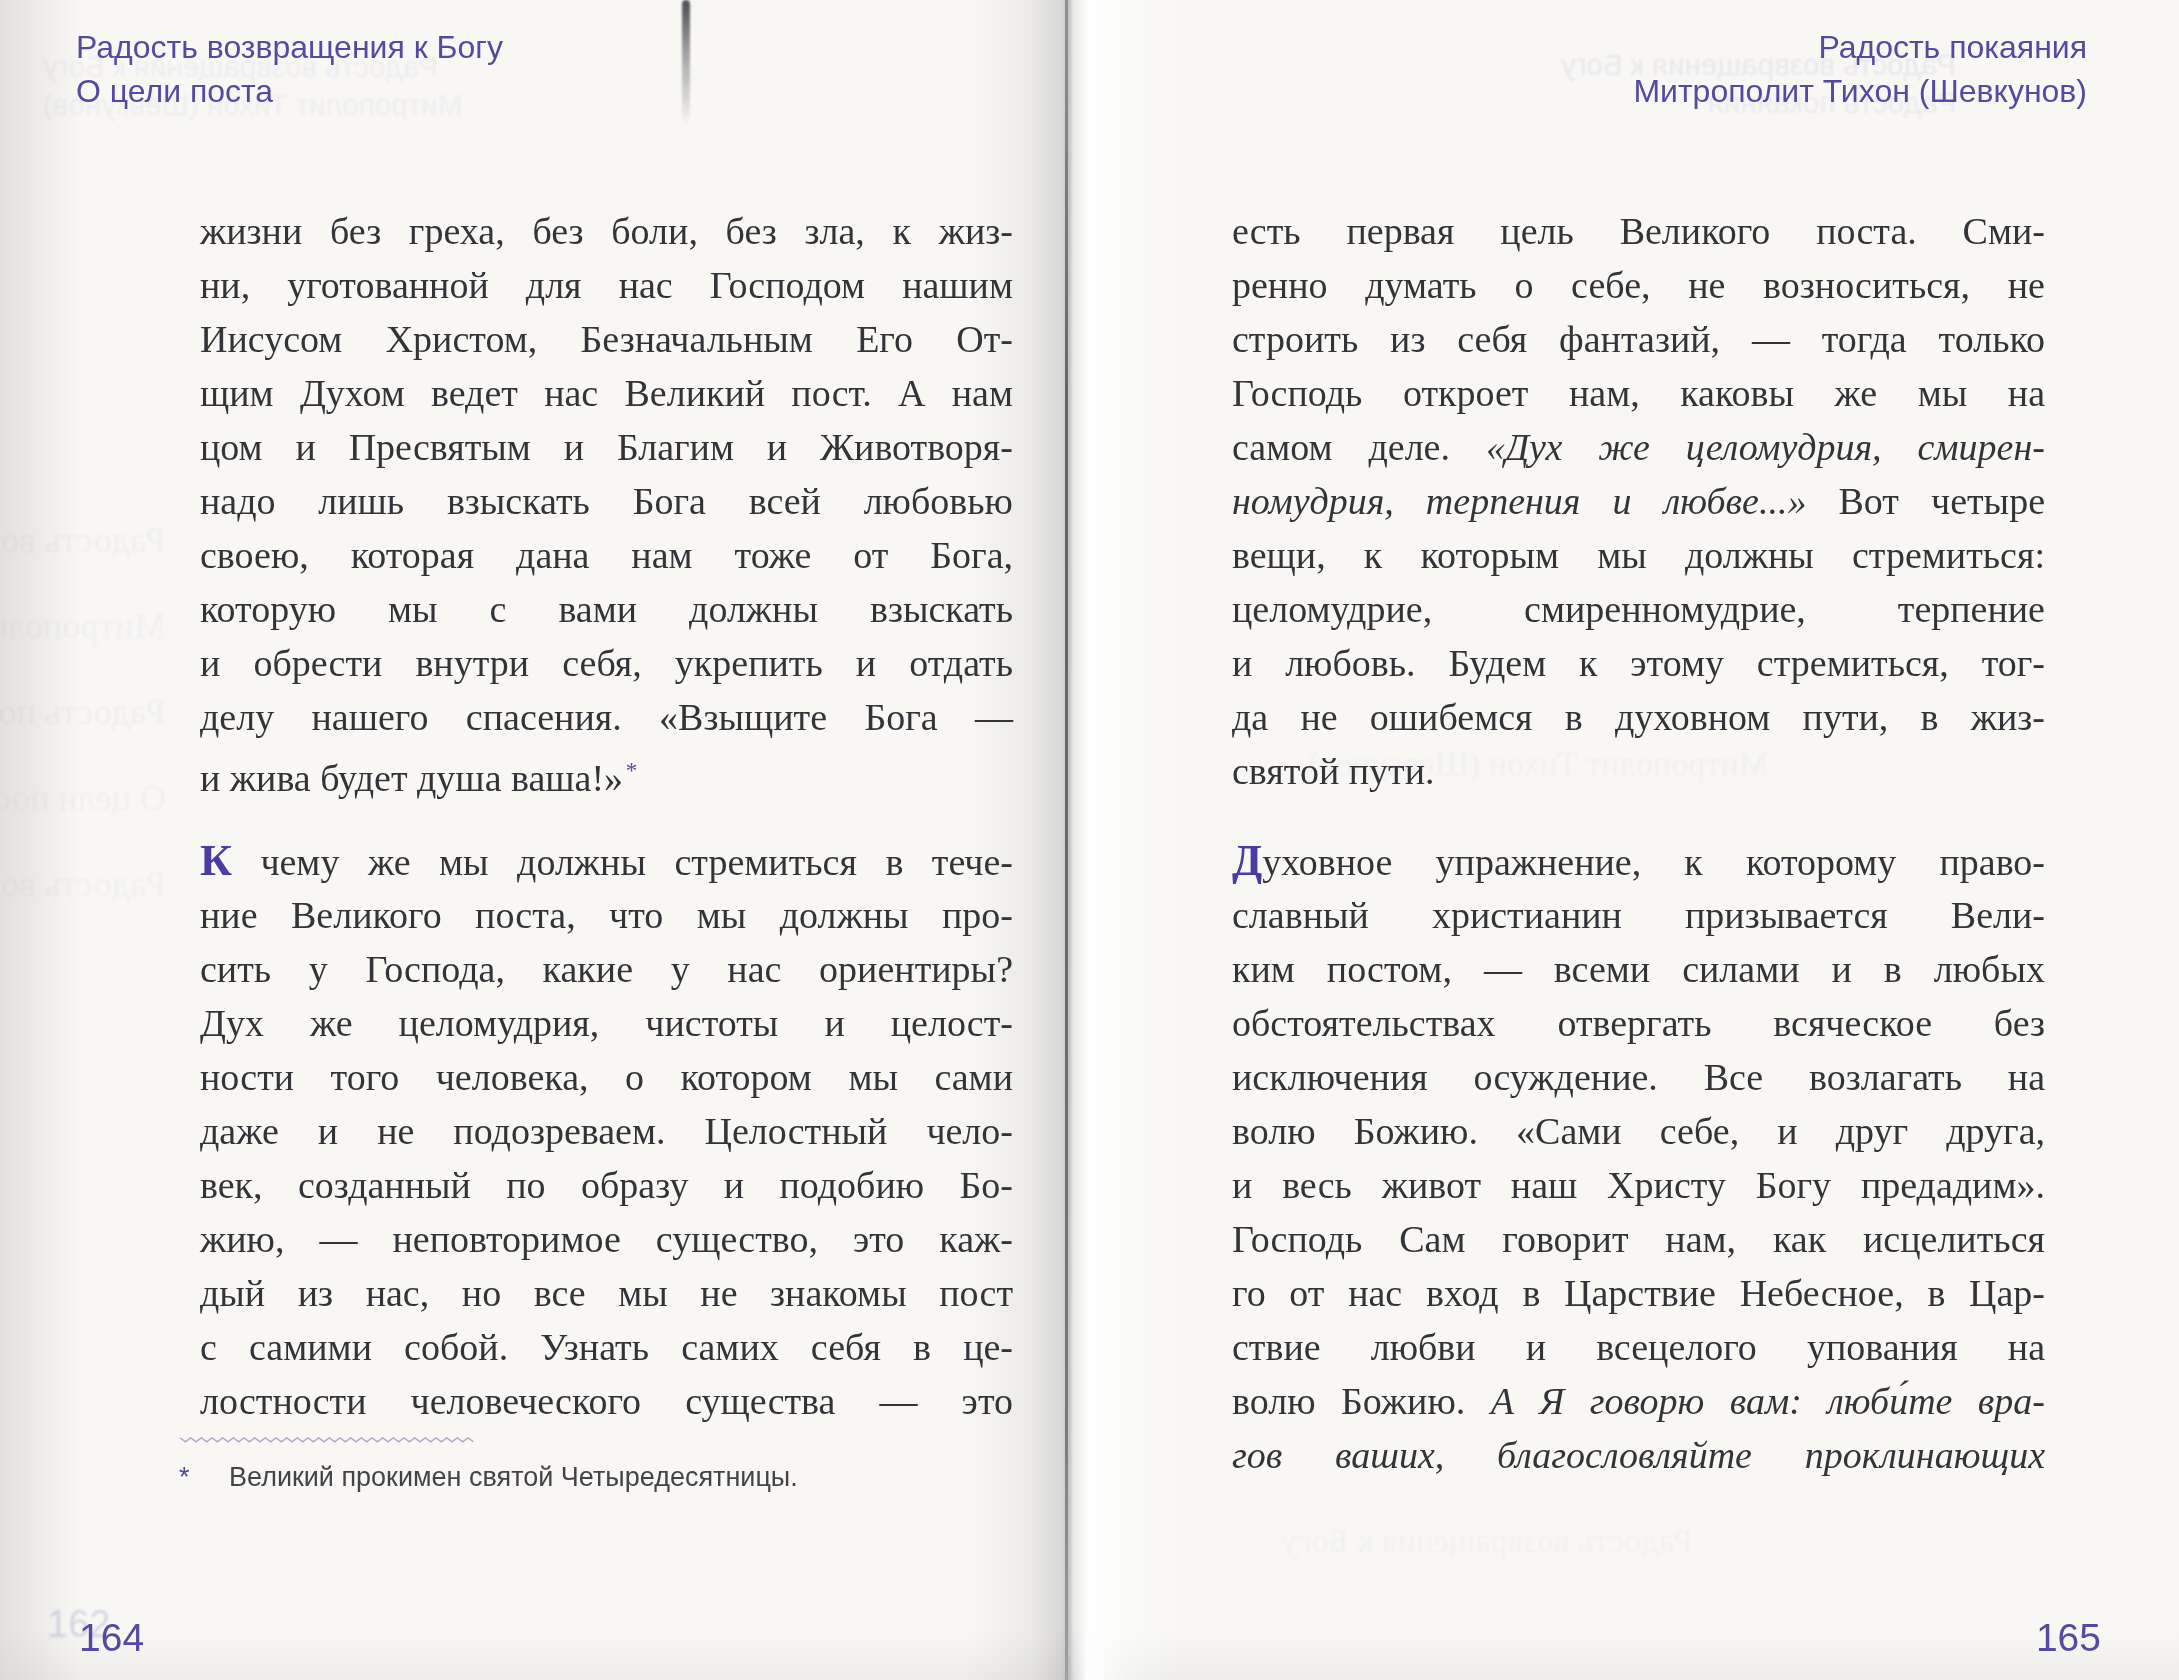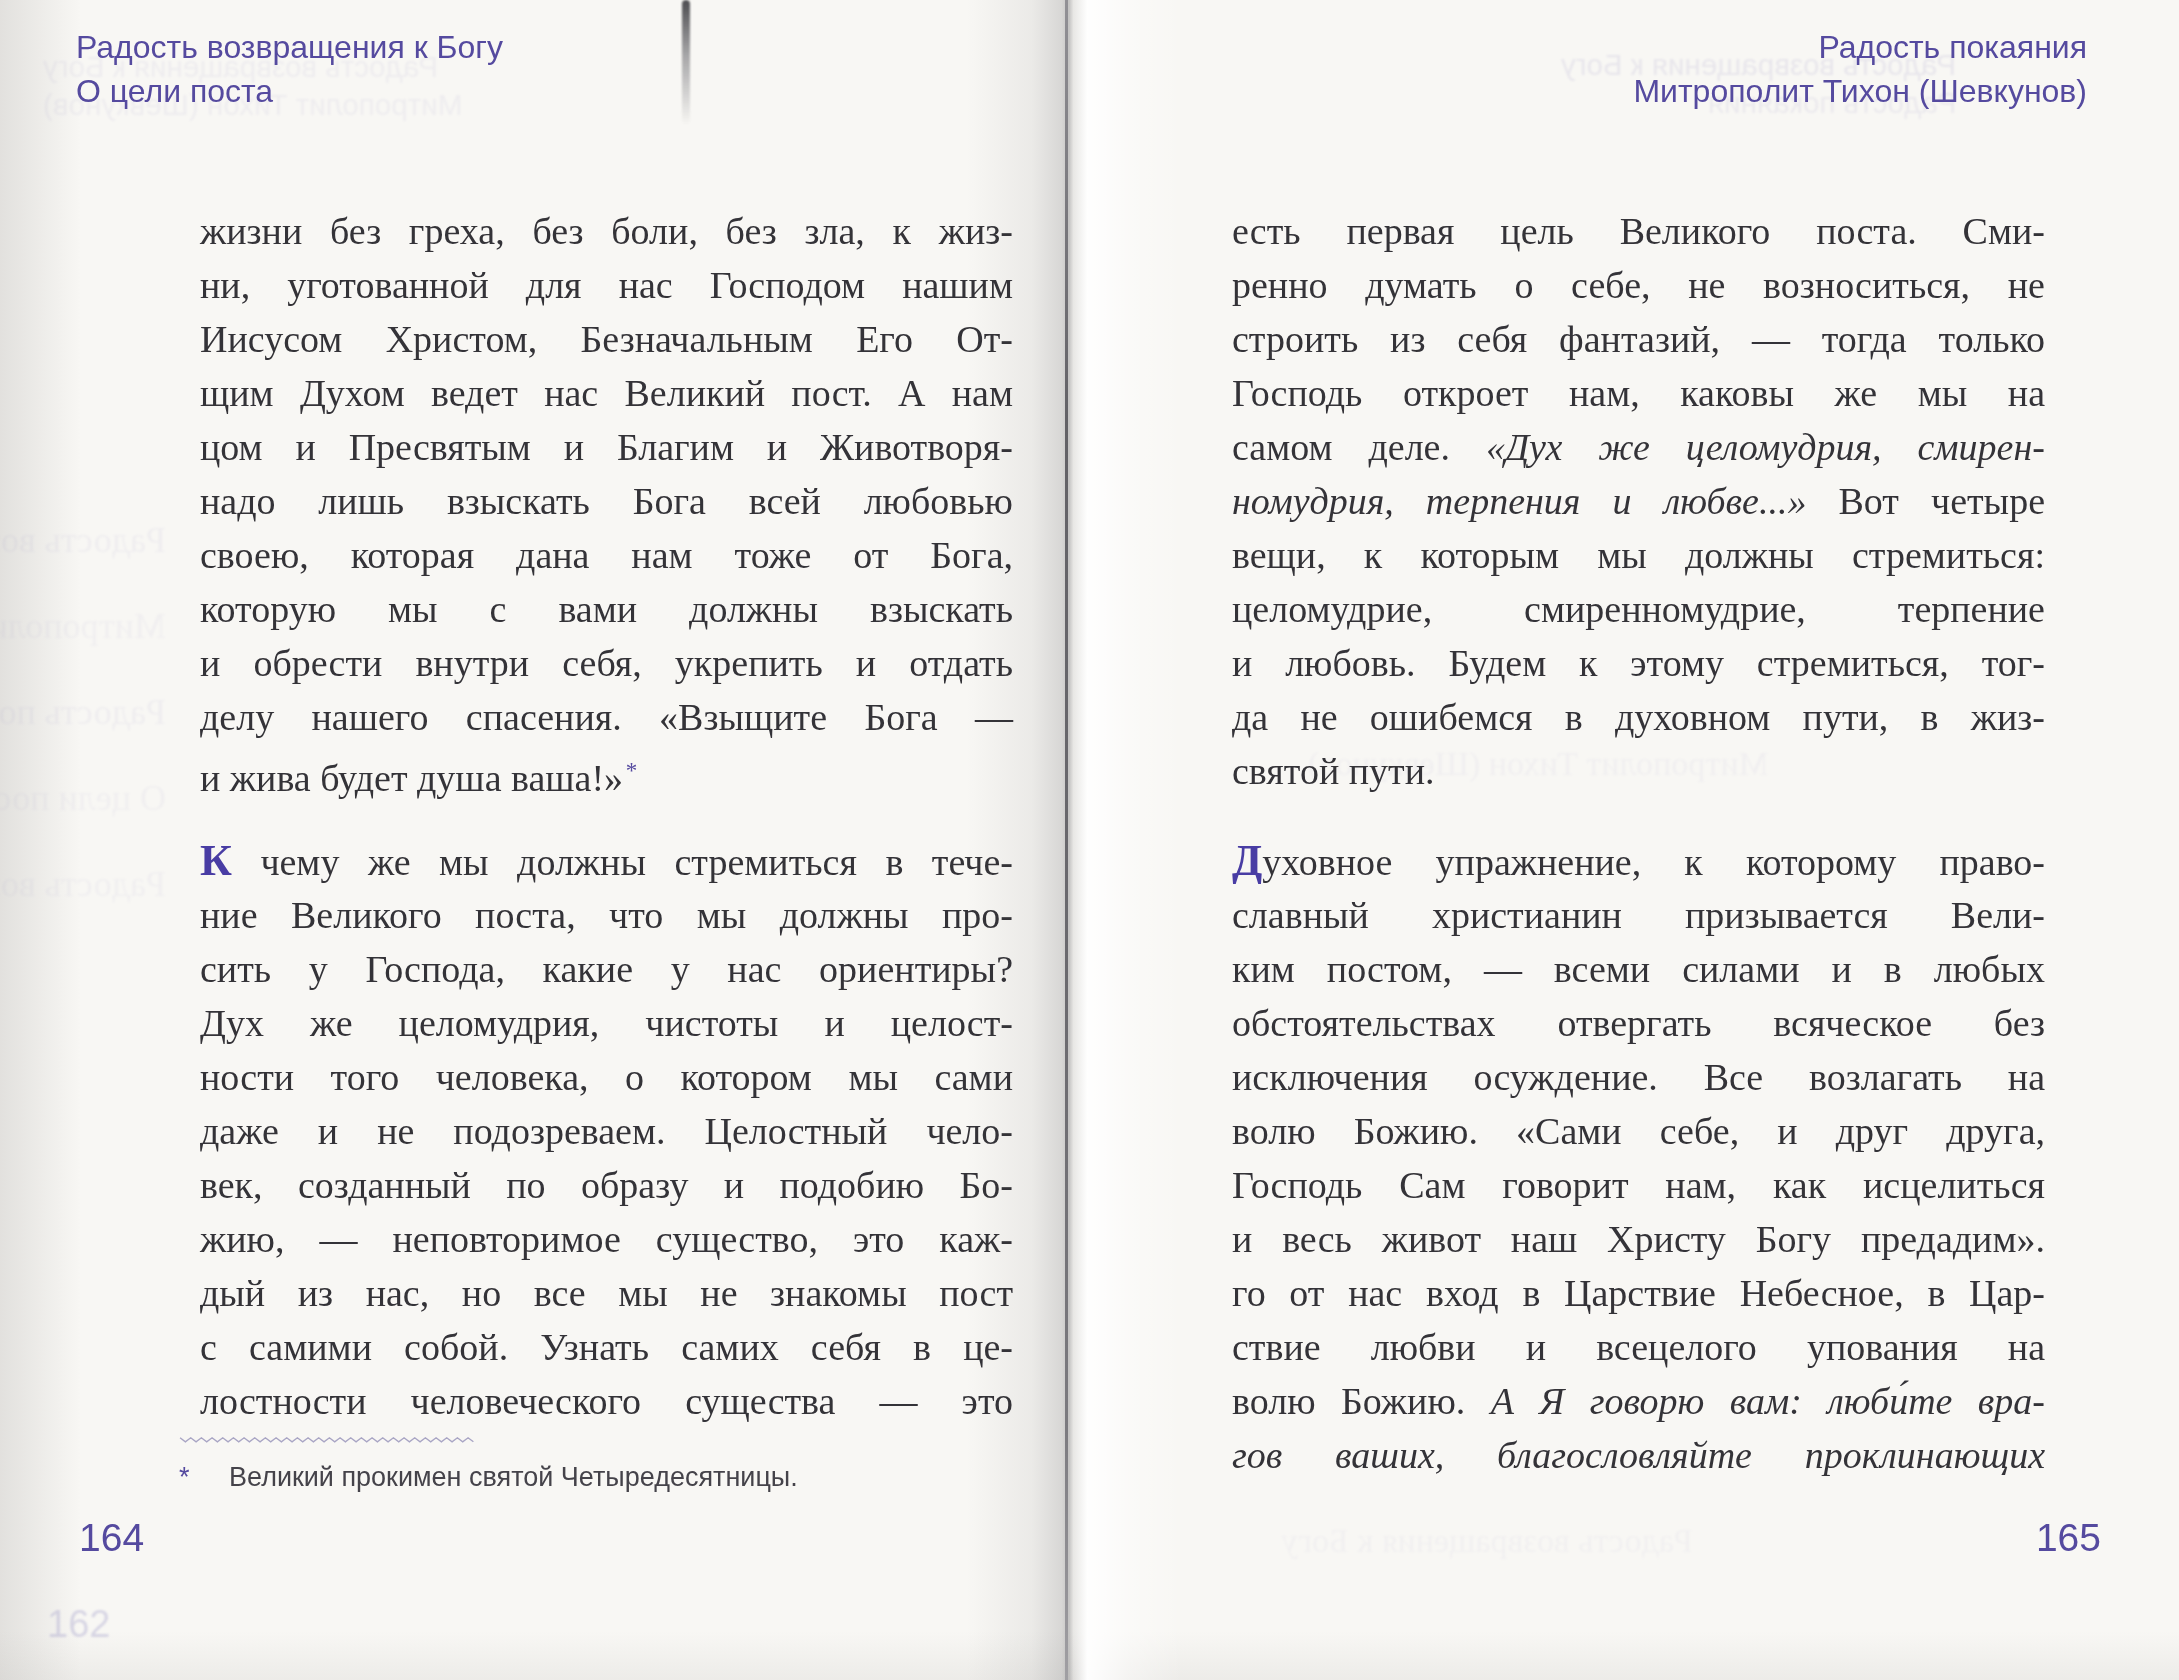--- a/index.html
+++ b/index.html
@@ -56,21 +56,21 @@
   .it{font-style:italic;}
   .drop{color:var(--dropcap,#493da4);font-weight:700;font-size:44px;}
   .fnref{color:var(--accent,#554a9f);font-size:23px;vertical-align:12.5px;margin-left:2.7px;}
   
   .footnote-sep{position:absolute;left:179px;top:1431px;width:299px;height:8px;opacity:.75;}
   .footnote{position:absolute;left:179px;top:1458px;width:824px;
     font-family:"Liberation Sans","DejaVu Sans",sans-serif;
     font-size:27px;line-height:38px;color:var(--fncolor,#45434a);}
   .fn-marker{color:var(--accent,#554a9f);display:inline-block;width:50px;font-size:27px;}
   
-  .pagenum{position:absolute;top:1516px;
+  .pagenum{position:absolute;top:1616px;
     font-family:"Liberation Sans","DejaVu Sans",sans-serif;
     font-size:39px;color:var(--accent,#554a9f);text-align:right;}
   .pagenum-left{left:79px;}
   .pagenum-right{right:79px;}
 </style>
 </head>
 <body>
 
 <div class="spread">
 
@@ -159,22 +159,22 @@
         <div class="line"><span>да не ошибемся в духовном пути, в жиз-</span></div>
         <div class="line last"><span>святой пути.</span></div>
       </div>
       <div class="para">
         <div class="line"><span class="drop">Д</span><span>уховное упражнение, к которому право-</span></div>
         <div class="line"><span>славный христианин призывается Вели-</span></div>
         <div class="line"><span>ким постом, — всеми силами и в любых</span></div>
         <div class="line"><span>обстоятельствах отвергать всяческое без</span></div>
         <div class="line"><span>исключения осуждение. Все возлагать на</span></div>
         <div class="line"><span>волю Божию. «Сами себе, и друг друга,</span></div>
+        <div class="line"><span>и весь живот наш Христу Богу предадим».</span></div>
         <div class="line"><span>Господь Сам говорит нам, как исцелиться</span></div>
-        <div class="line"><span>и весь живот наш Христу Богу предадим».</span></div>
         <div class="line"><span>го от нас вход в Царствие Небесное, в Цар-</span></div>
         <div class="line"><span>ствие любви и всецелого упования на</span></div>
         <div class="line"><span>волю Божию. </span><span class="it">А Я говорю вам: люби́те вра-</span></div>
         <div class="line"><span class="it">гов ваших, благословляйте проклинающих</span></div>
       </div>
     </div>
 
   <div class="pagenum pagenum-right">165</div>
 
 </div>

